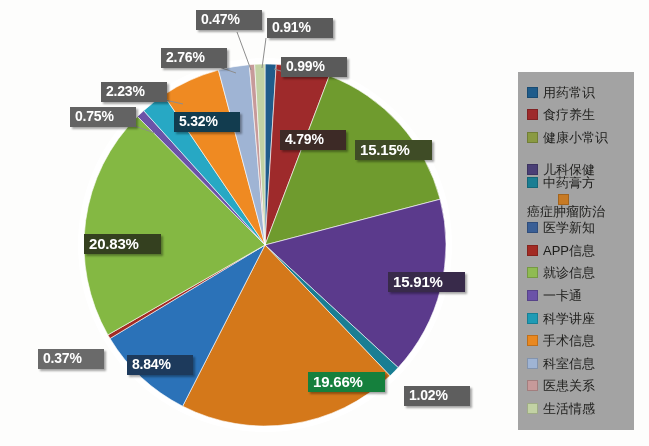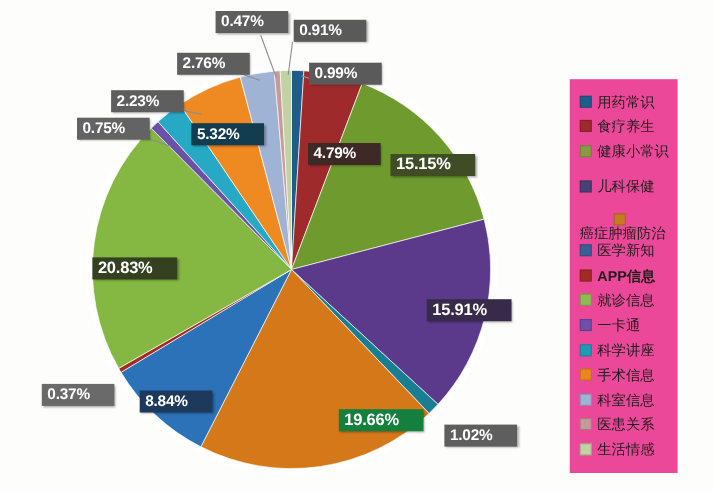--- a/index.html
+++ b/index.html
@@ -6,36 +6,36 @@
   body{
     width:649px;height:446px;
     background:#ffffff;
     font-family:"Liberation Sans","DejaVu Sans",sans-serif;
     overflow:hidden;position:relative;
   }
   #stage{position:absolute;left:0;top:0;width:649px;height:446px;background:#fdfdfc;}
 
   
   #legend-panel{
-    position:absolute;left:518px;top:72px;width:98px;height:358px;
-    background:#ec4899;
+    position:absolute;left:518px;top:72px;width:116px;height:358px;
+    background:#a3a3a3;
   }
   .legend-row{
     position:absolute;left:9px;height:22px;
     display:flex;align-items:center;
   }
   .legend-swatch{
     width:9px;height:9px;flex:0 0 9px;margin-right:5px;
     border:0.5px solid rgba(0,0,0,.18);
   }
   .legend-label{
     font-size:13px;color:#1d1d1b;white-space:nowrap;
     line-height:13px;letter-spacing:0px;
   }
-  .legend-label.bold{font-weight:bold;}
+  .legend-label.bold{font-weight:normal;}
 
   
   #pie-wrap{position:absolute;left:0;top:0;width:500px;height:446px;}
   svg{display:block;}
 
   
   .plabel{
     position:absolute;
     font-size:15px;font-weight:bold;color:#ffffff;
     padding:2px 22px 3px 5px;
@@ -106,20 +106,24 @@
         <span class="legend-label">食疗养生</span>
       </div>
       <div class="legend-row" style="top: 54.2px;">
         <span class="legend-swatch" style="background: rgb(138, 154, 66);"></span>
         <span class="legend-label">健康小常识</span>
       </div>
       <div class="legend-row" style="top: 86px;">
         <span class="legend-swatch" style="background: rgb(74, 63, 118);"></span>
         <span class="legend-label">儿科保健</span>
       </div>
+      <div class="legend-row" style="top: 99.4px;">
+        <span class="legend-swatch" style="background: rgb(26, 126, 147);"></span>
+        <span class="legend-label">中药膏方</span>
+      </div>
       <div class="legend-row" style="top: 122px; flex-direction: column;">
         <span class="legend-swatch" style="background: rgb(199, 122, 36);"></span>
         <span class="legend-label">癌症肿瘤防治</span>
       </div>
       <div class="legend-row" style="top: 144.6px;">
         <span class="legend-swatch" style="background: rgb(58, 95, 150);"></span>
         <span class="legend-label">医学新知</span>
       </div>
       <div class="legend-row" style="top: 167.2px;">
         <span class="legend-swatch" style="background: rgb(163, 43, 36);"></span>

